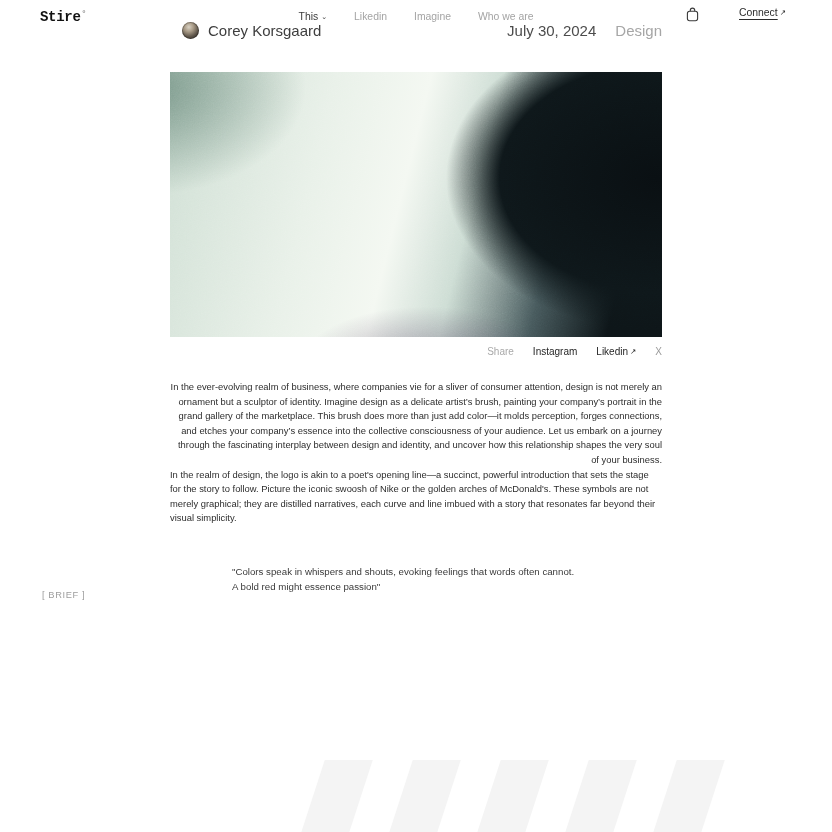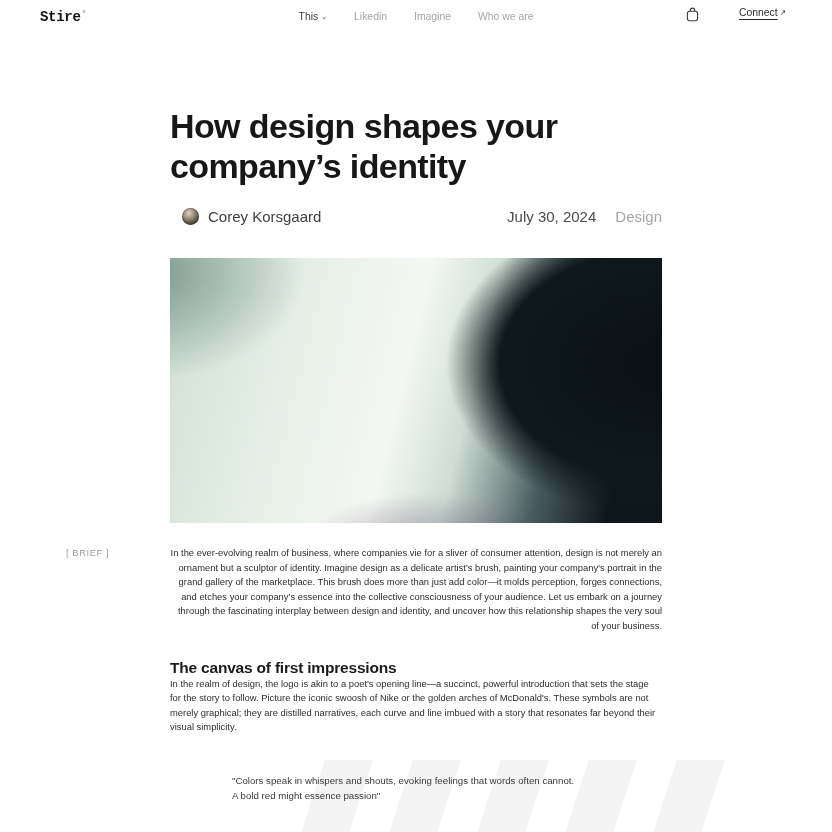--- a/index.html
+++ b/index.html
@@ -56,22 +56,22 @@
   .hero svg.grain { position:absolute; inset:0; width:100%; height:100%; opacity:.16; mix-blend-mode:overlay; }
 
   
   .share-row { margin-top:9px; display:flex; justify-content:flex-end; align-items:center;
                gap:19px; font-size:10px; }
   .share-label { color:#a9a9a9; }
   .share-link { color:#262626; font-weight:500; text-decoration:none; cursor:pointer; }
   .share-link.muted { color:#9b9b9b; font-weight:400; }
 
   
-  .brief-label { position:absolute; left:-128px; top:548px; font-size:9.3px; color:#9d9d9d;
-                 letter-spacing:0.6px;margin-left:24px; }
+  .brief-label { position:absolute; left:-128px; top:590px; font-size:9.3px; color:#9d9d9d;
+                 letter-spacing:0.6px; }
   .intro-paragraph { margin-top:23px; font-size:9.4px; line-height:14.6px; color:#2d2d2d;text-align:right; }
   .section-heading { margin-top:24px; font-size:15.5px; line-height:19px; font-weight:600;
                      color:#1b1b1b; letter-spacing:-0.2px; }
   .section-paragraph { font-size:9.4px; line-height:14.6px; color:#2d2d2d; }
   .pull-quote { margin-top:38px; padding-left:62px; font-size:9.7px; line-height:15px; color:#3a3a3a; }
 
   .icon-svg { display:block; }
 </style>
 </head>
 <body>
@@ -102,47 +102,51 @@
           <rect x="1.4" y="4.2" width="10.2" height="9.6" rx="2.2" stroke="#3a3a3a" stroke-width="1.1"></rect>
           <path d="M4.3 4.2 V3.3 a2.2 2.2 0 0 1 4.4 0 V4.2" stroke="#3a3a3a" stroke-width="1.1" fill="none"></path>
         </svg>
       </span>
       <a class="connect-link"><span>Connect</span><span class="ext-arrow">↗</span></a>
     </div>
   </header>
 
   <main class="content">
 
-    <h1 class="article-title">How design shapes your company’s identity</h1>
 
     <div class="meta-row">
       <span class="avatar"></span>
       <span class="author-name">Corey Korsgaard</span>
       <span class="meta-right">
         <span class="post-date">July 30, 2024</span>
         <span class="post-category">Design</span>
       </span>
     </div>
 
     <div class="hero">
       <svg class="grain">
         <filter id="grainF">
             <feTurbulence type="fractalNoise" baseFrequency="0.85" numOctaves="2" stitchTiles="stitch"></feTurbulence>
             <feColorMatrix type="saturate" values="0"></feColorMatrix>
           </filter>
         <rect width="100%" height="100%" filter="url(#grainF)"></rect>
       </svg>
     </div>
 
+    <div class="share-row">
+      <span class="share-label">Share</span>
+      <a class="share-link"><span>Instagram</span></a>
+      <a class="share-link"><span>Likedin</span><span class="ext-arrow">↗</span></a>
+      <a class="share-link muted"><span>X</span></a>
+    </div>
 
     <span class="brief-label">[ BRIEF ]</span>
 
     <p class="intro-paragraph">In the ever-evolving realm of business, where companies vie for a sliver of consumer attention, design is not merely an ornament but a sculptor of identity. Imagine design as a delicate artist’s brush, painting your company’s portrait in the grand gallery of the marketplace. This brush does more than just add color—it molds perception, forges connections, and etches your company’s essence into the collective consciousness of your audience. Let us embark on a journey through the fascinating interplay between design and identity, and uncover how this relationship shapes the very soul of your business.</p>
 
-    <h2 class="section-heading">The canvas of first impressions</h2>
 
     <p class="section-paragraph">In the realm of design, the logo is akin to a poet's opening line—a succinct, powerful introduction that sets the stage for the story to follow. Picture the iconic swoosh of Nike or the golden arches of McDonald's. These symbols are not merely graphical; they are distilled narratives, each curve and line imbued with a story that resonates far beyond their visual simplicity.</p>
 
     <blockquote class="pull-quote">
       <span>"Colors speak in whispers and shouts, evoking feelings that words often cannot.</span><br>
       <span>A bold red might essence passion"</span>
     </blockquote>
 
   </main>
 </div>

